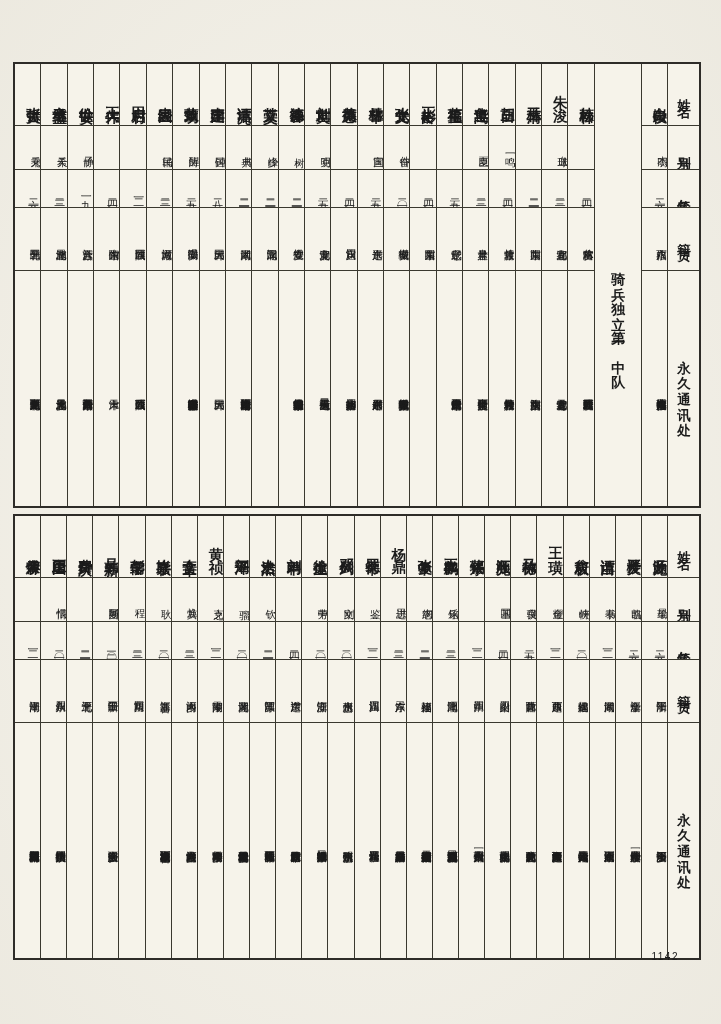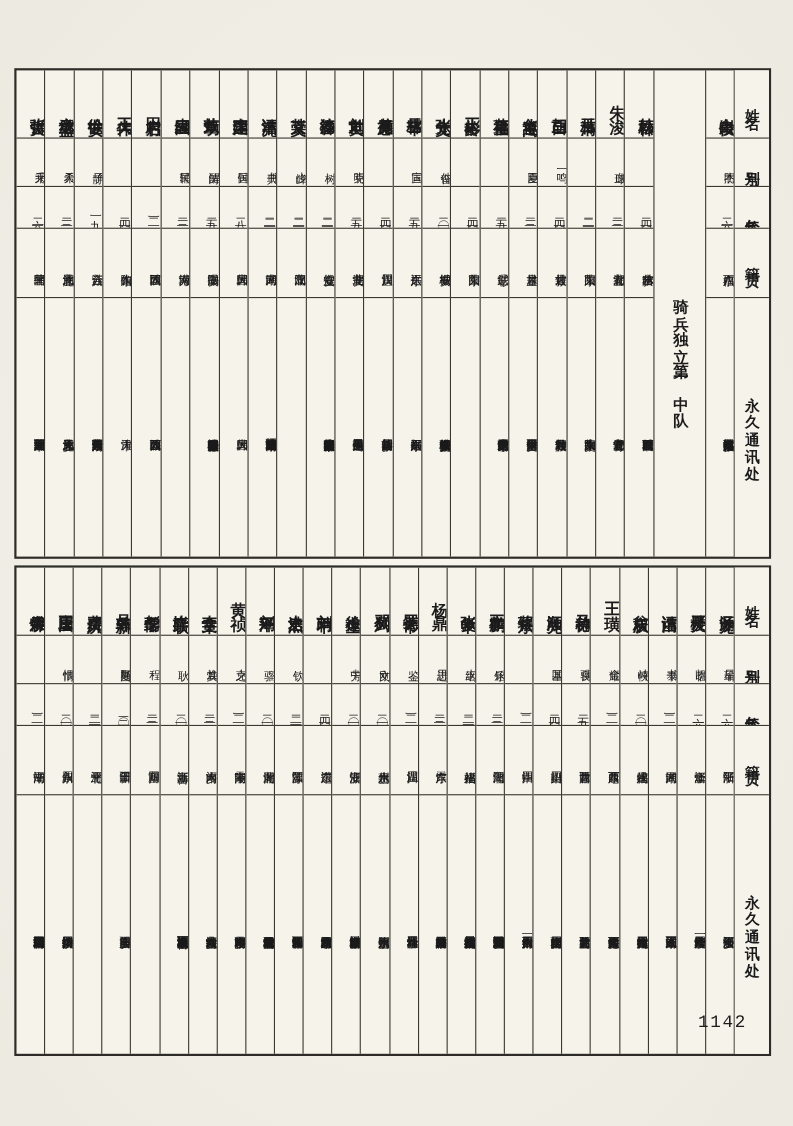--- a/index.html
+++ b/index.html
@@ -52,23 +52,23 @@
   .section-col{
     flex:0 0 46px;display:flex;align-items:center;justify-content:center;
     border-right:1px solid #3a382f;
   }
   .section-label{
     writing-mode:vertical-rl;text-orientation:upright;
     font-size:14px;font-weight:700;letter-spacing:1.05em;
     padding-top:70px;
   }
   .page-number{
-    position:absolute;top:921px;right:42px;
-    font-size:16px;letter-spacing:1.5px;
-    font-family:Liberation Mono, monospace;
+    position:absolute;top:951px;right:42px;
+    font-size:10px;letter-spacing:1.5px;
+    font-family:Liberation Sans, sans-serif;
   }
 </style>
 </head>
 <body>
 
 <div class="page">
   <div class="roster top">
       <div class="col header-col">
         <div class="cell h-name">姓名</div>
         <div class="cell h-alias">别号</div>

